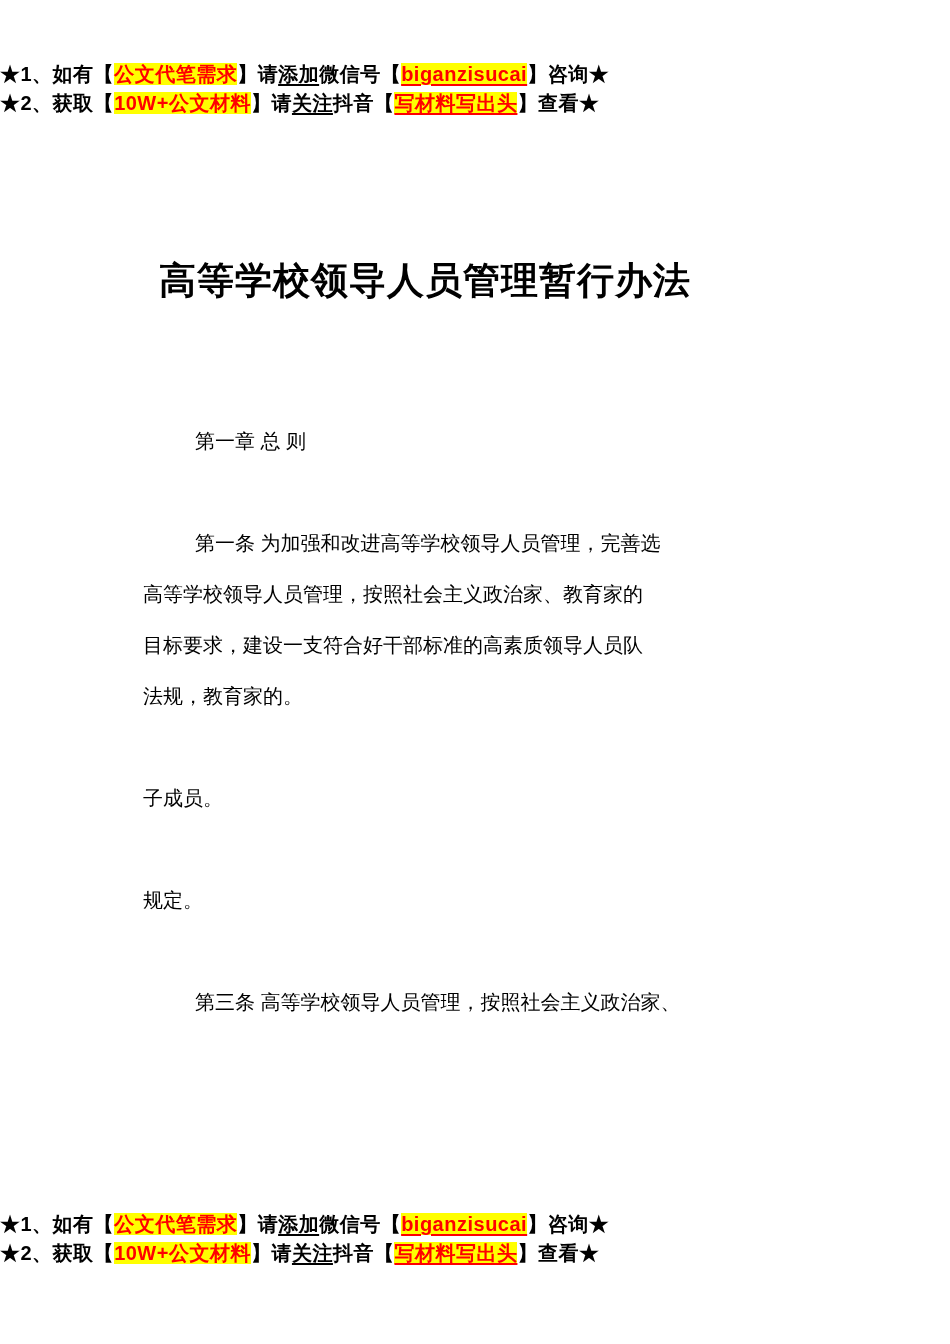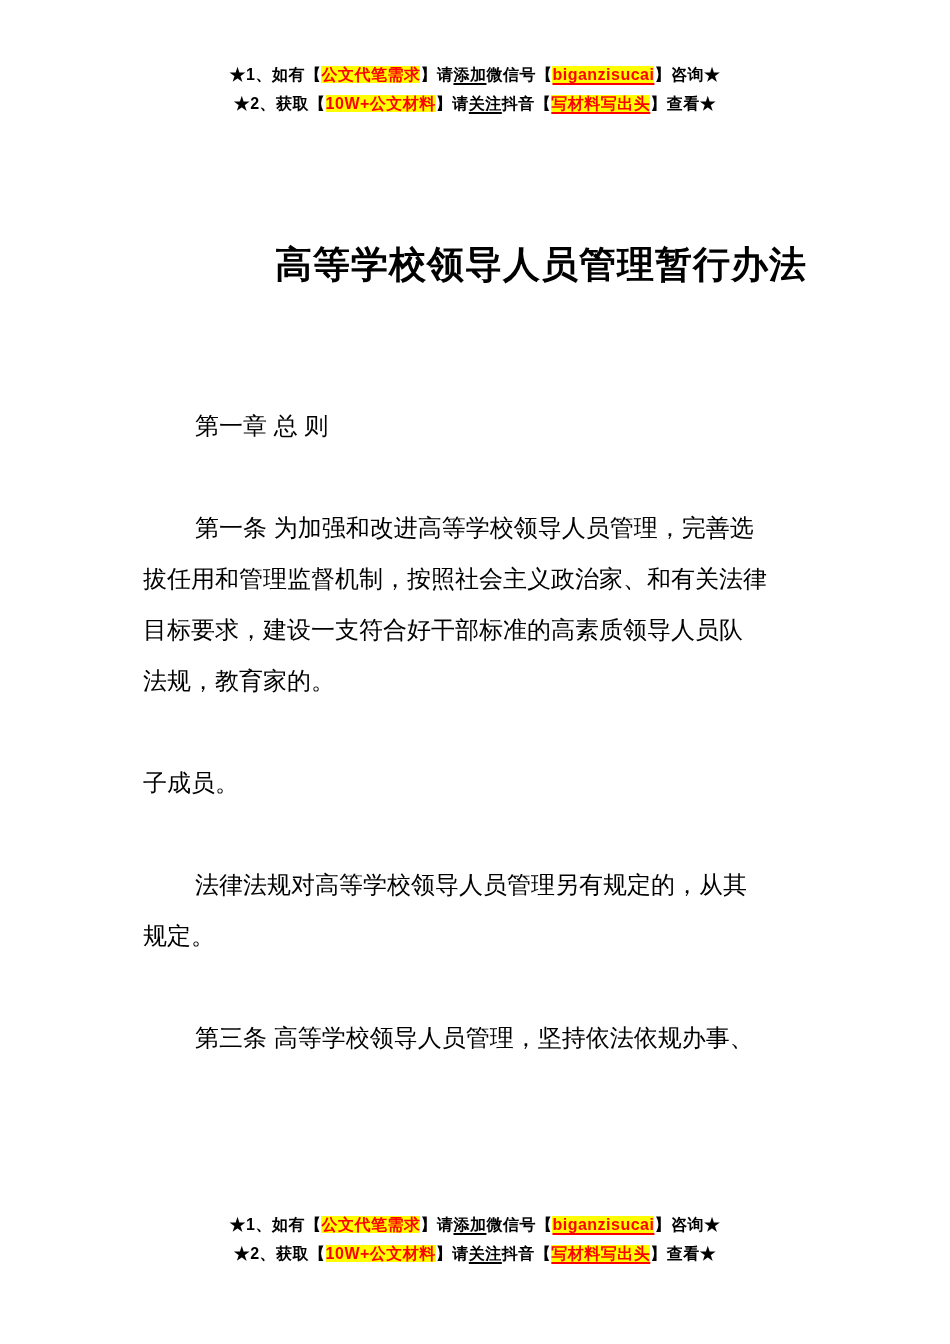--- a/index.html
+++ b/index.html
@@ -16,47 +16,47 @@
     color: #000000;
     font-family: "Liberation Sans", sans-serif;
     overflow: hidden;
   }
 
   
   .banner {
     position: absolute;
     left: 0;
     right: 0;
-    text-align: center;
+    text-align: left;
     font-weight: bold;
-    font-size: 16px;
+    font-size: 20px;
     line-height: 29px;
     letter-spacing: 0.5px;
     white-space: nowrap;
   }
   .banner-top    { top: 60px; }
   .banner-bottom { bottom: 76px; }
   .seg      { color: #000000; }
   .seg-hl   { background: #ffff00; color: #ff0000; }
   .seg-u    { text-decoration: underline; text-decoration-thickness: 2px; text-underline-offset: 3px; }
 
   
   .content { padding: 0 143px; }
   .doc-title {
-    margin: 0;
+    margin: 16px;
     padding-top: 240px;
     font-size: 37px;
     line-height: 50px;
     font-weight: bold;
-    text-align: right;
+    text-align: left;
     letter-spacing: 1px;
     white-space: nowrap;
   }
   .doc-body {
-    font-size: 24px;
+    font-size: 20px;
     line-height: 51px;
     font-weight: 400;
   }
   .block.heading { margin-top: 110px; }
   .block.para    { margin-top: 51px; }
   .line { white-space: nowrap; }
   .line.first { text-indent: 52px; }
 </style>
 </head>
 <body>
@@ -68,33 +68,32 @@
     </div>
 
   <div class="content">
     <h1 class="doc-title">高等学校领导人员管理暂行办法</h1>
     <div class="doc-body">
         <div class="block heading">
           <div class="line first">第一章 总 则</div>
         </div>
         <div class="block para">
           <div class="line first">第一条 为加强和改进高等学校领导人员管理，完善选</div>
-          <div class="line">拔任用和管理监督机制，按照社会主义政治家、和有关法律</div>
+          <div class="line">高等学校领导人员管理，按照社会主义政治家、教育家的</div>
           <div class="line">目标要求，建设一支符合好干部标准的高素质领导人员队</div>
           <div class="line">法规，教育家的。</div>
         </div>
         <div class="block para">
           <div class="line">子成员。</div>
         </div>
         <div class="block para">
-          <div class="line first">法律法规对高等学校领导人员管理另有规定的，从其</div>
           <div class="line">规定。</div>
         </div>
         <div class="block para">
-          <div class="line first">第三条 高等学校领导人员管理，坚持依法依规办事、</div>
+          <div class="line first">第三条 高等学校领导人员管理，按照社会主义政治家、</div>
         </div>
       </div>
   </div>
 
   <div class="banner banner-bottom">
       <div class="banner-line"><span class="seg">★1、如有【</span><span class="seg seg-hl">公文代笔需求</span><span class="seg">】请</span><span class="seg seg-u">添加</span><span class="seg">微信号【</span><span class="seg seg-hl seg-u">biganzisucai</span><span class="seg">】咨询★</span></div>
       <div class="banner-line"><span class="seg">★2、获取【</span><span class="seg seg-hl">10W+公文材料</span><span class="seg">】请</span><span class="seg seg-u">关注</span><span class="seg">抖音【</span><span class="seg seg-hl seg-u">写材料写出头</span><span class="seg">】查看★</span></div>
     </div>
 </div>
 

